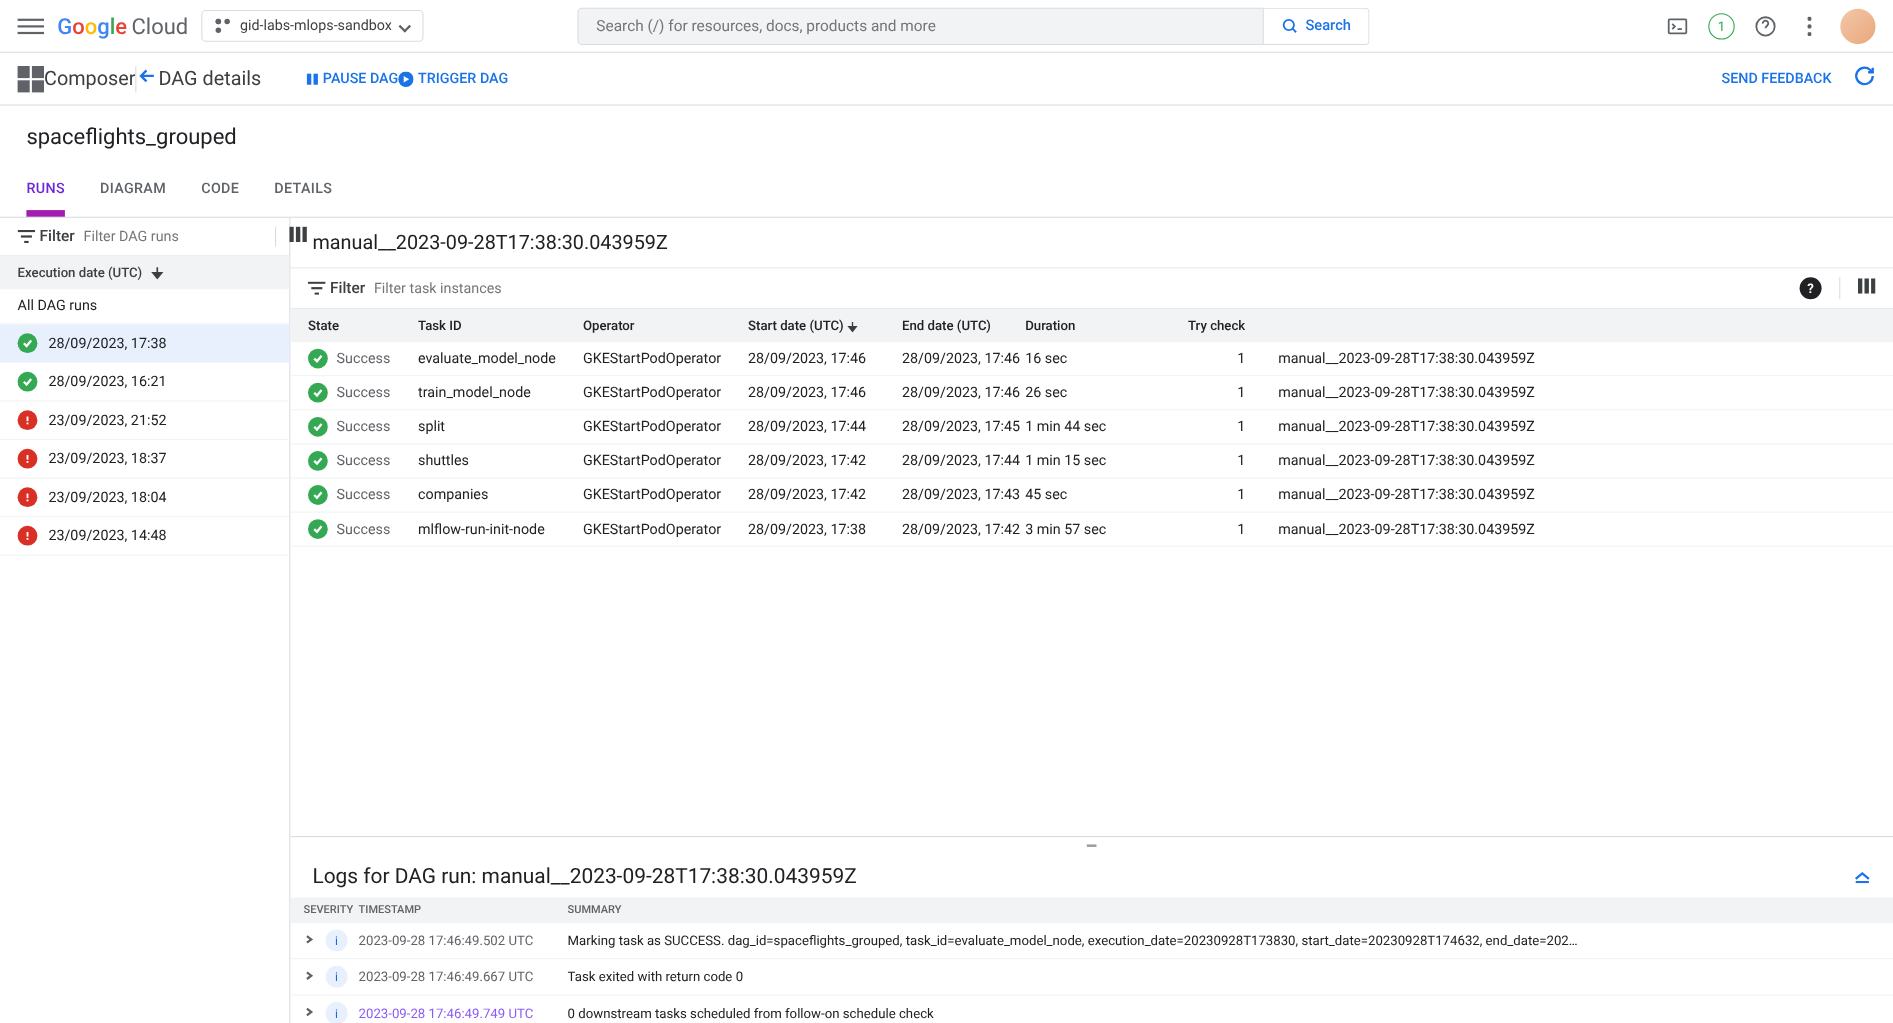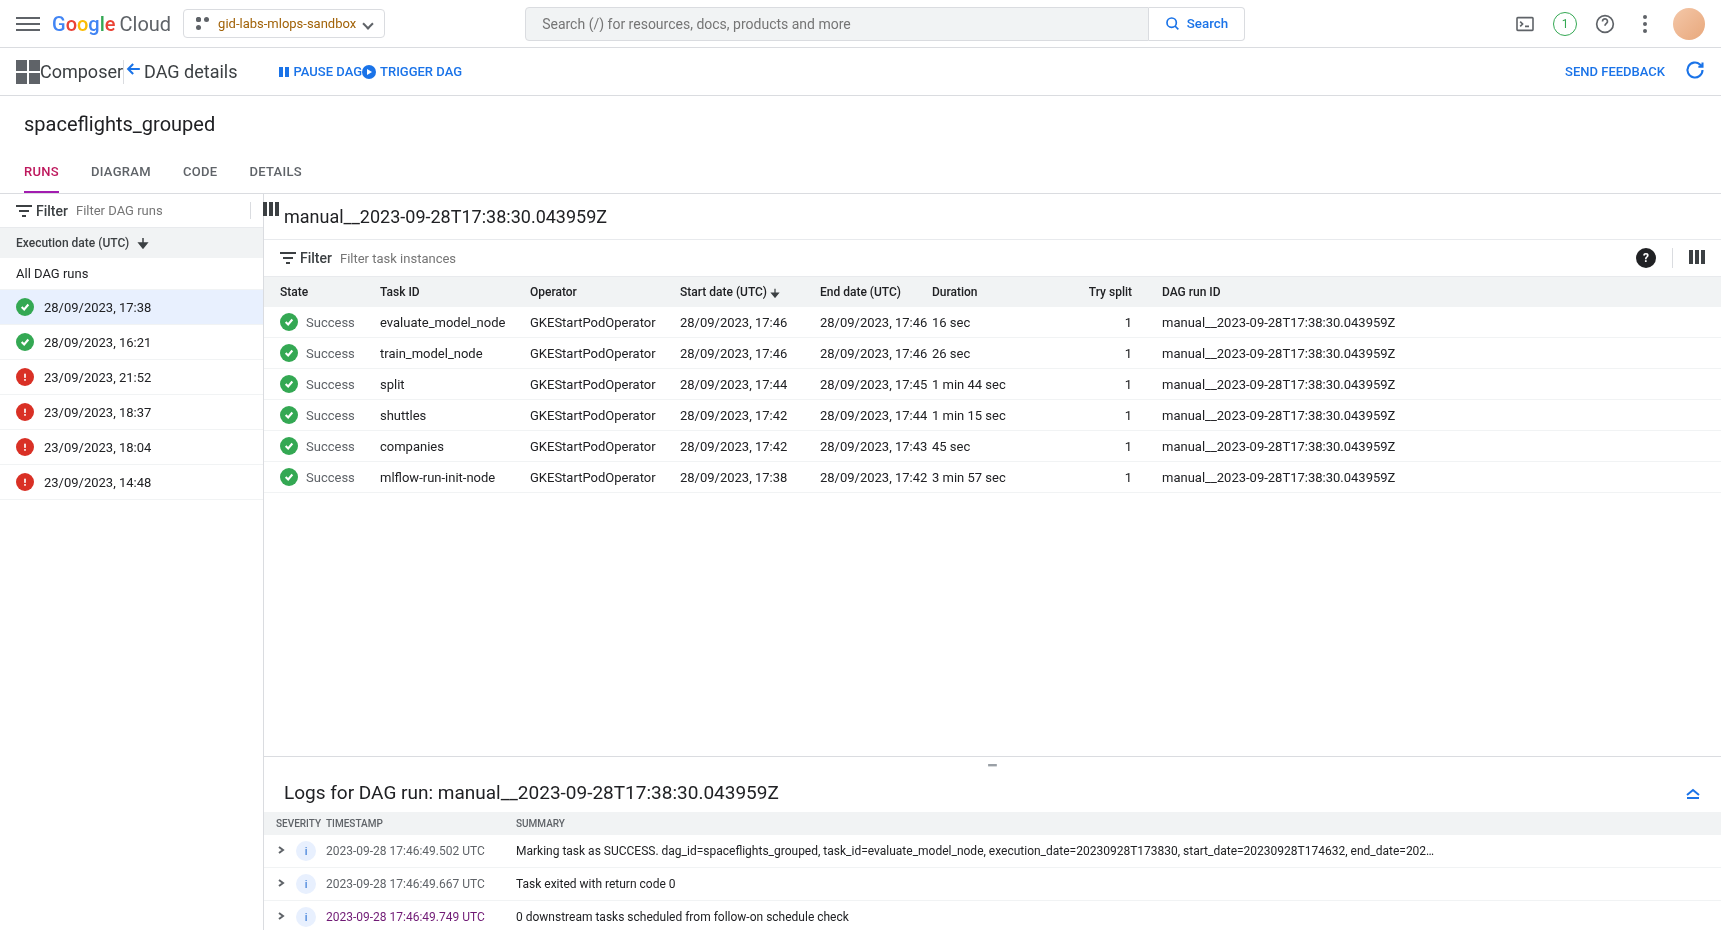--- a/index.html
+++ b/index.html
@@ -3,21 +3,21 @@
 <meta charset="utf-8">
 <style>
 * { margin: 0; padding: 0; box-sizing: border-box; font-family: 'Google Sans', Roboto, Arial, sans-serif; }
 body { background: #fff; color: #202124; font-size: 14px; }
 .top-bar { height: 48px; display: flex; align-items: center; padding: 16px 16px; border-bottom: 1px solid #dadce0; gap: 12px; }
 .hamburger { width: 24px; height: 24px; cursor: pointer; display: flex; flex-direction: column; justify-content: center; gap: 4px; }
 .hamburger span { height: 2px; background: #5f6368; }
 .logo { display: flex; align-items: center; gap: 4px; font-size: 20px; color: #5f6368; }
 .logo .g { font-weight: 500; }
 .g1 { color: #4285f4; } .g2 { color: #ea4335; } .g3 { color: #fbbc04; } .g4 { color: #4285f4; } .g5 { color: #34a853; } .g6 { color: #ea4335; }
-.project-selector { border: 1px solid #dadce0; border-radius: 4px; padding: 6px 12px; display: flex; align-items: center; gap: 8px; cursor: pointer; font-size: 13px; color: #a16207; }
+.project-selector { border: 1px solid #dadce0; border-radius: 4px; padding: 6px 12px; display: flex; align-items: center; gap: 8px; cursor: pointer; font-size: 13px; color: #404040; }
 .project-selector .dots { display: inline-block; width: 14px; height: 14px; position: relative; }
 .project-selector .dots::before, .project-selector .dots::after { content: ''; position: absolute; width: 5px; height: 5px; border-radius: 50%; background: #5f6368; }
 .project-selector .dots::before { top: 0; left: 0; box-shadow: 8px 0 #5f6368, 0 8px #5f6368; }
 .chev { border: solid #5f6368; border-width: 0 2px 2px 0; display: inline-block; padding: 3px; transform: rotate(45deg); }
 .search-container { flex: 1; display: flex; justify-content: center; max-width: 720px; margin: 0 auto; }
 .search-box { flex: 1; border: 1px solid #dadce0; border-radius: 4px 0 0 4px; padding: 8px 16px; font-size: 14px; color: #5f6368; background: #f1f3f4; }
 .search-btn { border: 1px solid #dadce0; border-left: none; border-radius: 0 4px 4px 0; padding: 8px 16px; background: #fff; color: #1a73e8; display: flex; align-items: center; gap: 6px; cursor: pointer; font-weight: 500; }
 .top-right { margin-left: auto; display: flex; align-items: center; gap: 16px; }
 .icon-btn { width: 24px; height: 24px; display: flex; align-items: center; justify-content: center; cursor: pointer; color: #5f6368; }
 .circle-1 { width: 24px; height: 24px; border: 1.5px solid #34a853; border-radius: 50%; display: flex; align-items: center; justify-content: center; color: #34a853; font-size: 12px; }
@@ -28,21 +28,21 @@
 .composer-label { font-size: 18px; color: #3c4043; }
 .back-arrow { color: #1a73e8; font-size: 20px; cursor: pointer; }
 .dag-details-label { font-size: 18px; color: #3c4043; }
 .action-btn { color: #1a73e8; font-size: 13px; font-weight: 500; cursor: pointer; display: flex; align-items: center; gap: 4px; text-transform: uppercase; }
 .sub-bar-right { margin-left: auto; display: flex; align-items: center; gap: 20px; }
 .refresh { color: #1a73e8; font-size: 18px; cursor: pointer; }
 .content-header { padding: 16px 24px 0; }
 .dag-name { font-size: 20px; color: #202124; margin-bottom: 16px; }
 .tabs { display: flex; gap: 32px; border-bottom: 1px solid #dadce0; padding: 0 24px; }
 .tab { padding: 12px 0; font-size: 13px; font-weight: 500; color: #5f6368; cursor: pointer; text-transform: uppercase; letter-spacing: 0.3px; }
-.tab.active { color: #be185d; border-bottom: 2px solid #a21caf; }
+.tab.active { color: #6d28d9; border-bottom: 6px solid #a21caf; }
 .main-layout { display: flex; height: calc(100vh - 190px); }
 .left-panel { width: 264px; border-right: 1px solid #dadce0; display: flex; flex-direction: column; }
 .right-panel { flex: 1; display: flex; flex-direction: column; overflow: hidden; }
 .panel-row { display: flex; align-items: center; padding: 10px 16px; border-bottom: 1px solid #e8eaed; gap: 8px; font-size: 13px; }
 .days-dropdown { color: #1a73e8; cursor: pointer; display: flex; align-items: center; gap: 6px; }
 .collapse-icon { margin-left: auto; color: #1a73e8; cursor: pointer; font-size: 14px; font-weight: bold;}
 .filter-row { display: flex; align-items: center; padding: 8px 16px; border-bottom: 1px solid #e8eaed; gap: 8px; }
 .filter-label { font-weight: 500; color: #3c4043; display: flex; align-items: center; gap: 4px; }
 .filter-input { border: none; outline: none; flex: 1; color: #5f6368; font-size: 13px; }
 .cols-icon { margin-left: auto; cursor: pointer; padding-left: 12px; border-left: 1px solid #dadce0; }
@@ -296,22 +296,21 @@
     </div>
     <div class="task-header">
       <div class="col-state">State</div>
       <div class="col-taskid">Task ID</div>
       <div class="col-operator">Operator</div>
       <div class="col-start"><span>Start date (UTC)</span> <svg width="10" height="10" viewBox="0 0 12 12" fill="#3c4043" style="vertical-align:middle;">
             <path d="M6 11L2 6h8zM6 1v8" stroke="#3c4043" stroke-width="1.5"></path>
           </svg></div>
       <div class="col-end">End date (UTC)</div>
       <div class="col-dur">Duration</div>
-      <div class="col-try">Try split</div>
-      <div class="col-dagrun">DAG run ID</div>
+      <div class="col-try">Try check</div>
     </div>
     <div class="task-table" id="task-list">
         <div class="task-row">
     <div class="col-state">
       <div class="status-icon status-success">
               <svg width="10" height="10" viewBox="0 0 12 12" fill="none" stroke="#fff" stroke-width="2.5">
                 <path d="M2 6l3 3 5-6"></path>
               </svg>
             </div>
       <span style="color:#5f6368;">Success</span>
@@ -447,19 +446,19 @@
     <div class="log-ts" style="color:#5f6368;">2023-09-28 17:46:49.667 UTC</div>
     <div class="log-sum" style="white-space:nowrap;overflow:hidden;text-overflow:ellipsis;">Task exited with return code 0</div>
           </div>
           <div class="log-row">
     <div class="log-expand">
       <svg width="10" height="10" viewBox="0 0 10 10" fill="none" stroke="#5f6368" stroke-width="2">
                 <path d="M3 2l4 3-4 3"></path>
               </svg>
     </div>
     <div class="log-info">i</div>
-    <div class="log-ts" style="color:#701a75;">2023-09-28 17:46:49.749 UTC</div>
+    <div class="log-ts" style="color:#8b5cf6;">2023-09-28 17:46:49.749 UTC</div>
     <div class="log-sum" style="white-space:nowrap;overflow:hidden;text-overflow:ellipsis;">0 downstream tasks scheduled from follow-on schedule check</div>
           </div>
         </div>
     </div>
   </div>
 </div>
 
 </body></html>

